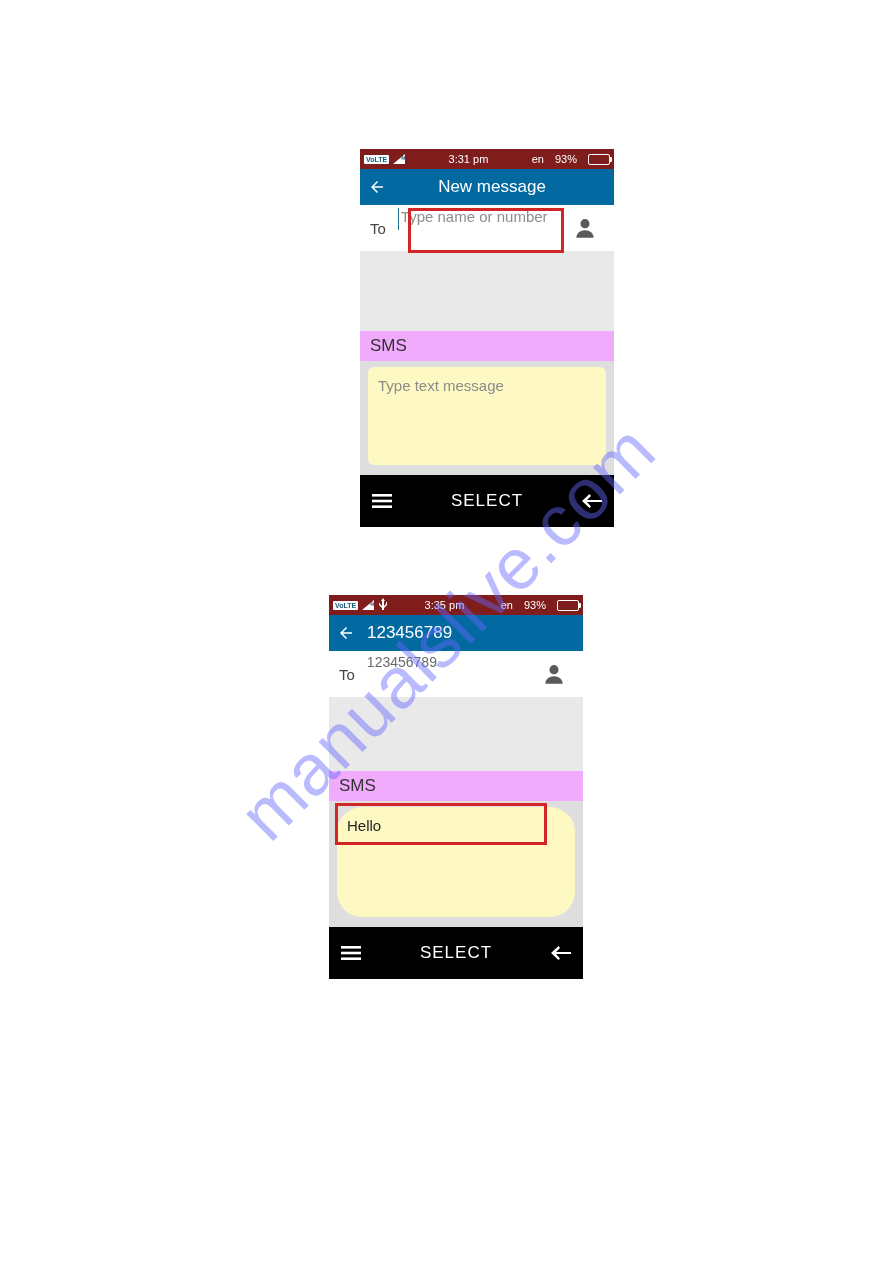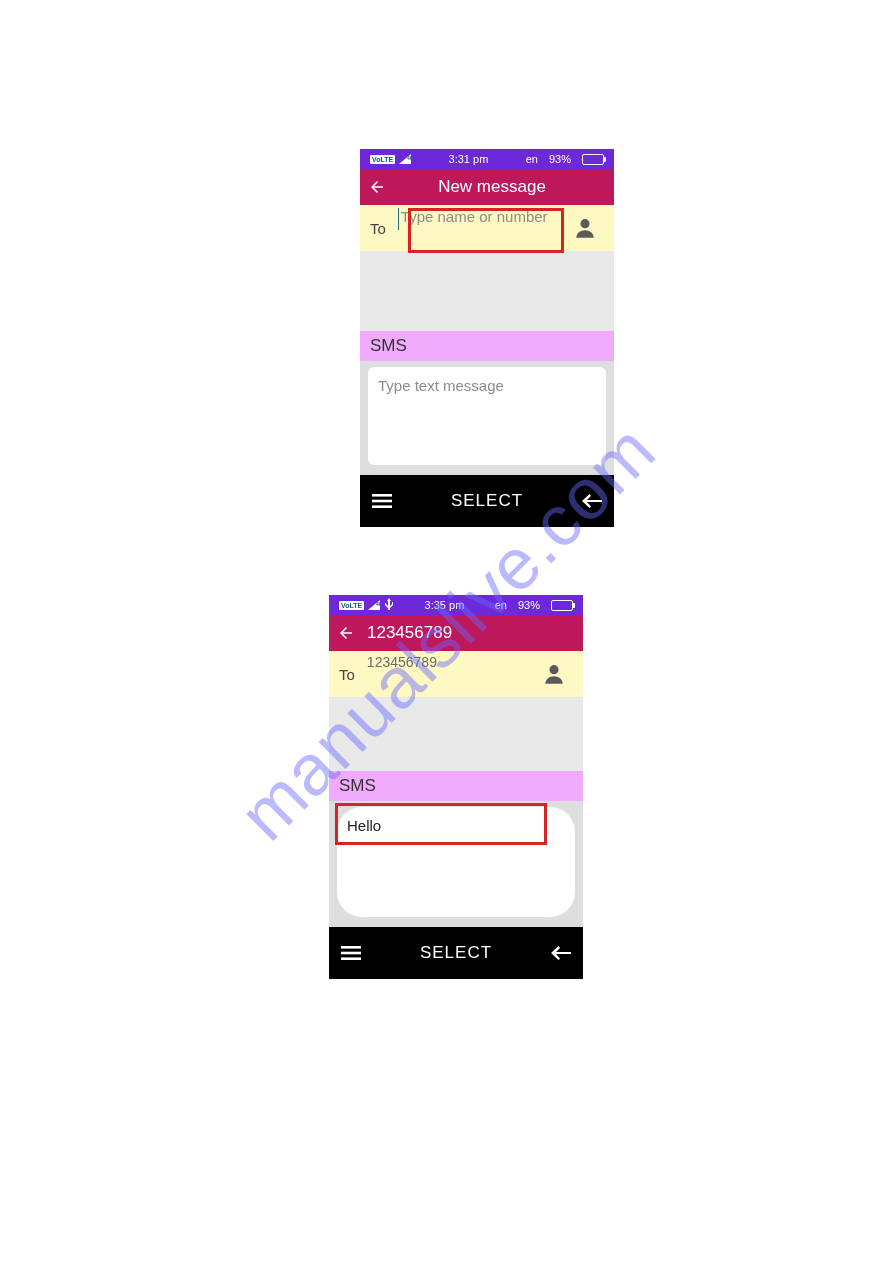--- a/index.html
+++ b/index.html
@@ -30,25 +30,25 @@
     background: #e9e9e9;
     display: flex;
     flex-direction: column;
     overflow: hidden;
   }
   .phone1 { left: 360px; top: 149px; height: 378px; }
   .phone2 { left: 329px; top: 595px; height: 384px; }
 
   .statusbar {
     height: 20px;
-    background: #6d28d9;
+    background: #7f1d1d;
     color: #ffffff;
     display: flex;
     align-items: center;
-    padding: 0 10px;
+    padding: 0 4px;
     font-size: 11px;
     justify-content: space-between;
   }
   .sb-left { display: flex; align-items: center; gap: 4px; }
   .sb-center { flex: 1; text-align: center; }
   .sb-right { display: flex; align-items: center; gap: 11px; }
   .volte {
     background: #fafcff;
     color: #1a5a70;
     font-size: 7px;
@@ -63,35 +63,35 @@
   }
   .battery::after {
     content: ""; position: absolute; right: -3px; top: 2px; width: 2px; height: 5px;
     background: #fff; border-radius: 0 1px 1px 0;
   }
   .battery .fill { height: 100%; background: #fff; }
   .battery.charging .fill { background: #3ddc3d; width: 100%; }
 
   .titlebar {
     height: 36px;
-    background: #be185d;
+    background: #0369a1;
     color: #fff;
     display: flex;
     align-items: center;
     padding: 0 8px;
     gap: 12px;
     font-size: 17px;
   }
   .back-arrow svg { display: block; }
   .titlebar .title { flex: 1; text-align: left; }
   .phone1 .titlebar .title { text-align: center; margin-left: -20px; }
 
   .to-row {
     height: 46px;
-    background: #fef9c3;
+    background: #ffffff;
     display: flex;
     align-items: center;
     padding: 0 14px 0 10px;
     gap: 6px;
     font-size: 15px;
     color: #333;
   }
   .to-label { color: #444; }
   .to-field-wrap { flex: 1; position: relative; }
   .to-field {
@@ -126,21 +126,21 @@
     padding: 0 10px;
     font-size: 17px;
     color: #333;
   }
   .msg-area-wrap {
     background: #dedede;
     padding: 6px 8px 10px 8px;
     position: relative;
   }
   .msg-area {
-    background: #ffffff;
+    background: #fef9c3;
     border-radius: 6px;
     min-height: 98px;
     padding: 10px 10px;
     font-size: 15px;
     color: #8c8c8c;
   }
   .phone2 .msg-area { min-height: 110px; color: #222; border-radius: 25px; }
   .phone2 .hl-msg {
     left: 6px; top: 2px; width: 212px; height: 42px;
   }

